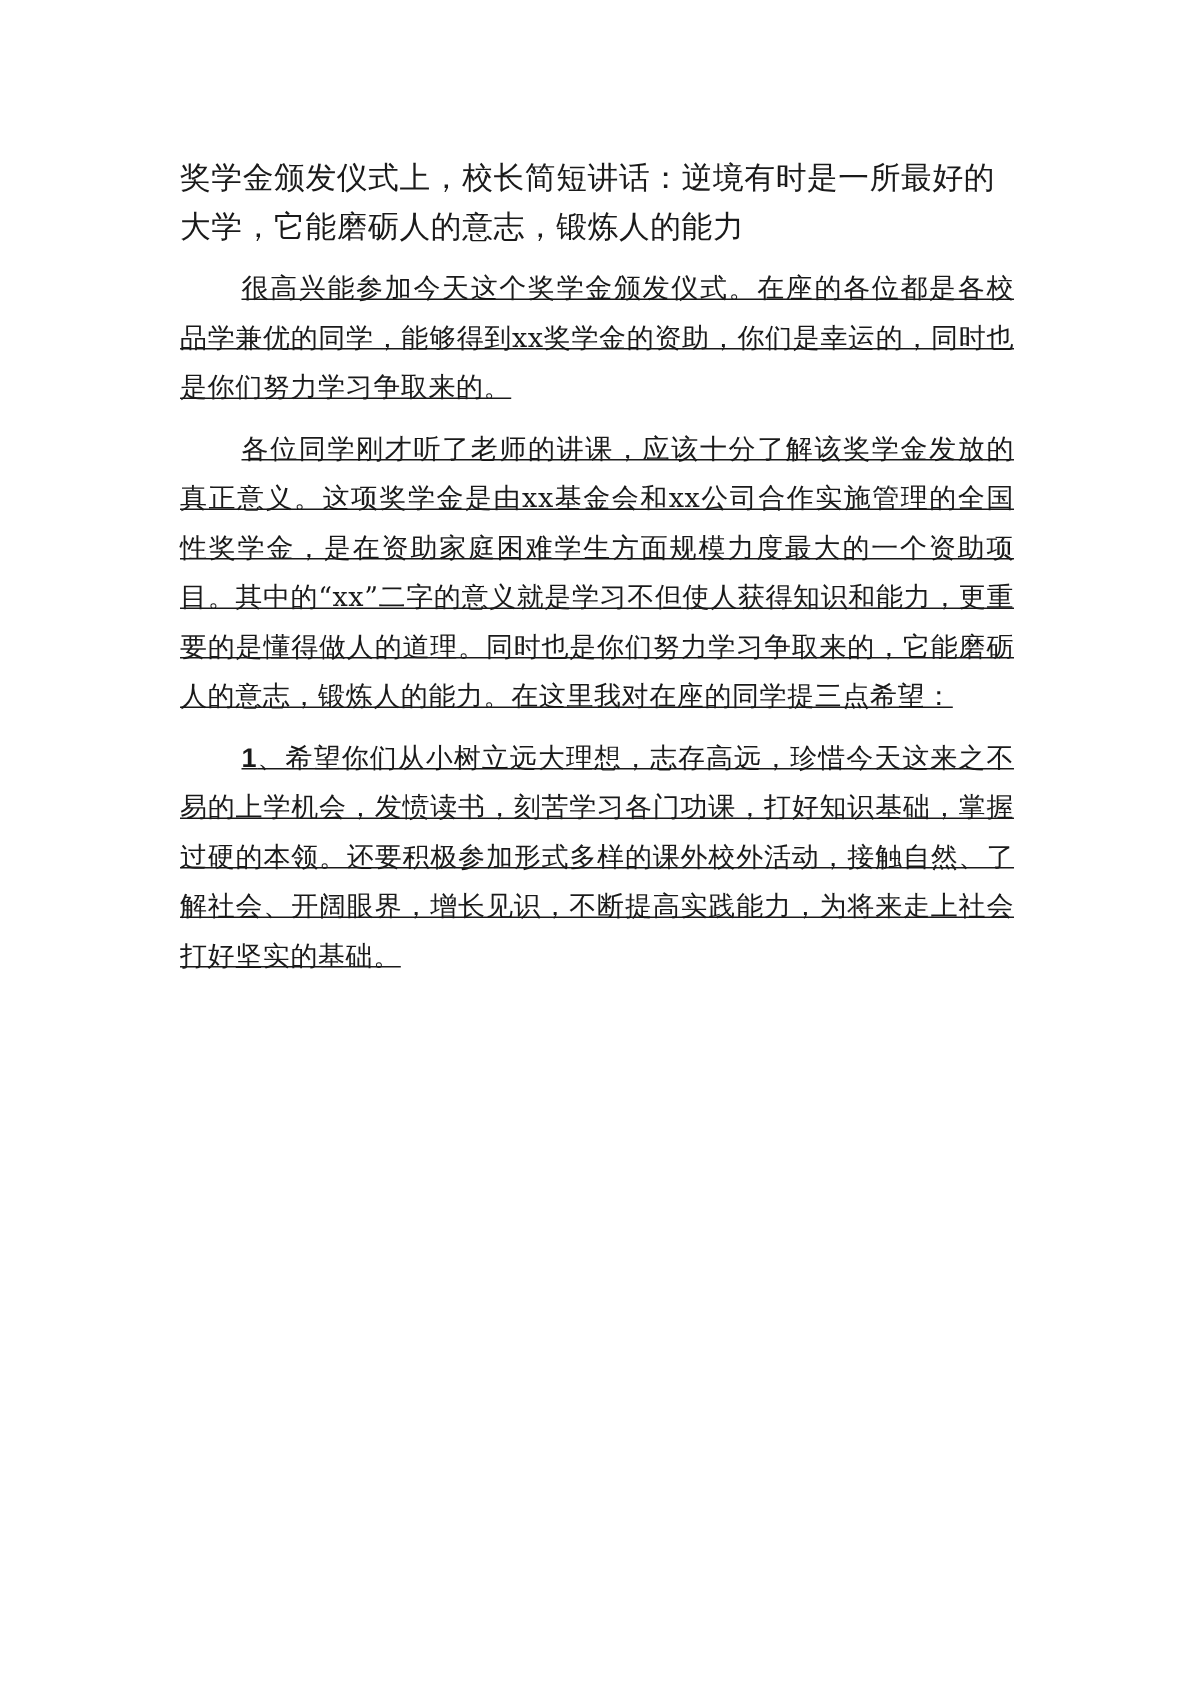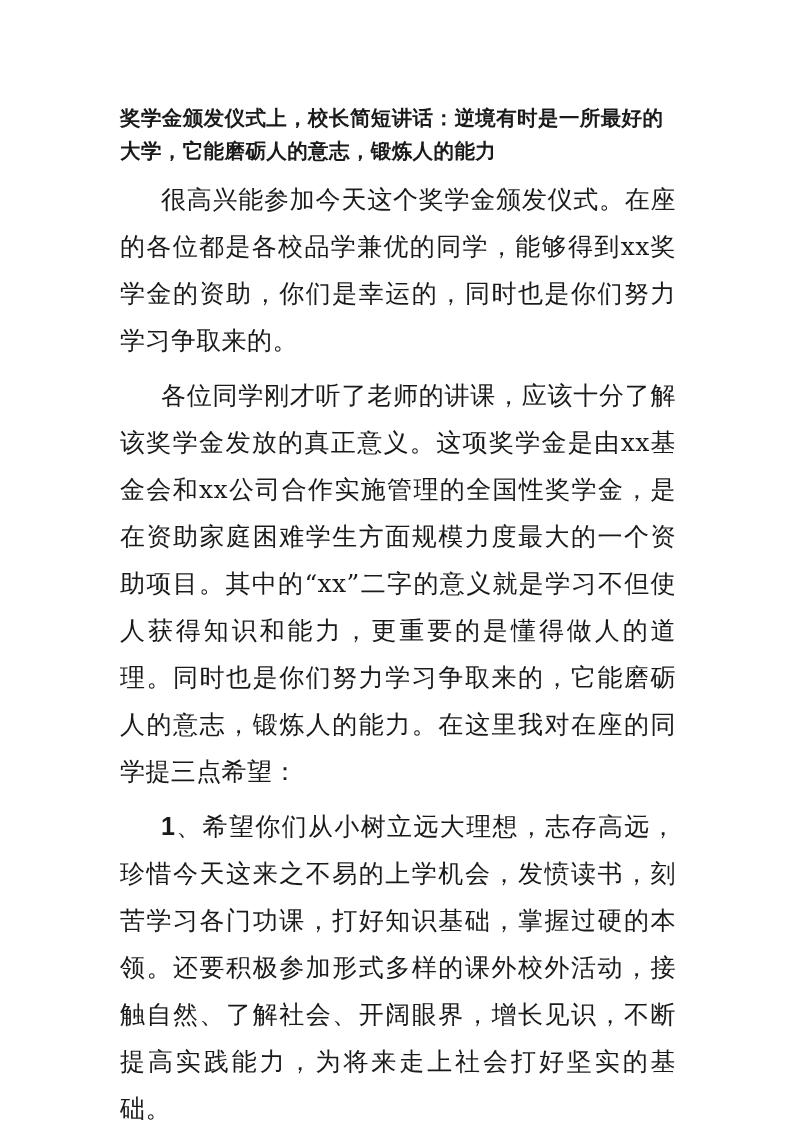--- a/index.html
+++ b/index.html
@@ -18,36 +18,37 @@
   .page {
     position: absolute;
     left: 120px;
     top: 102px;
     width: 556px;
   }
   .title {
     margin: 0;
     font-size: 20.5px;
     line-height: 33px;
-    font-weight: bold;
+    font-weight: normal;
     letter-spacing: 0.4px;
   }
   .salutation {
     margin: 58px 0 0 0;
     font-size: 20.5px;
     line-height: 33px;
     letter-spacing: 0.4px;
   }
   .para {
     margin: 8px 0 0 0;
-    font-size: 25px;
-    line-height: 47px;
+    font-size: 18px;
+    line-height: 33px;
     text-indent: 41px;
     text-align: justify;
     letter-spacing: 0.4px;
+    text-decoration: underline;
   }
   .para .num {
     font-family: "Liberation Sans", "DejaVu Sans", sans-serif;
     font-weight: bold;
   }
 </style>
 </head>
 <body>
 
 <div class="page">

